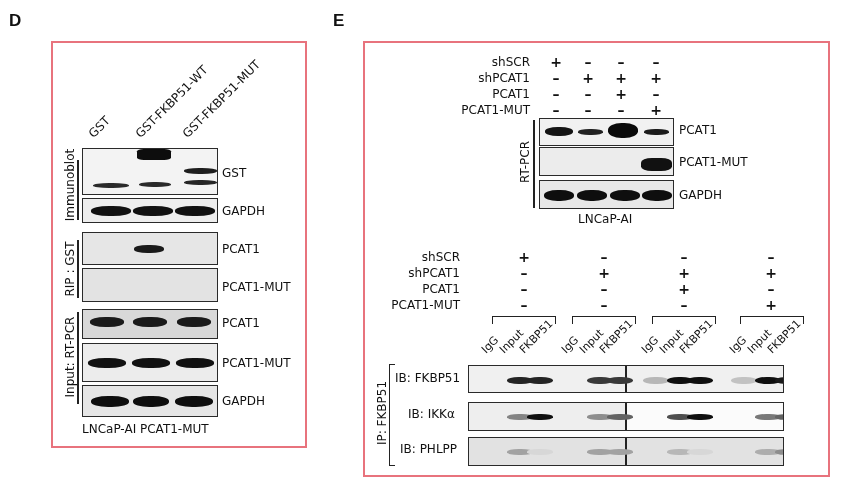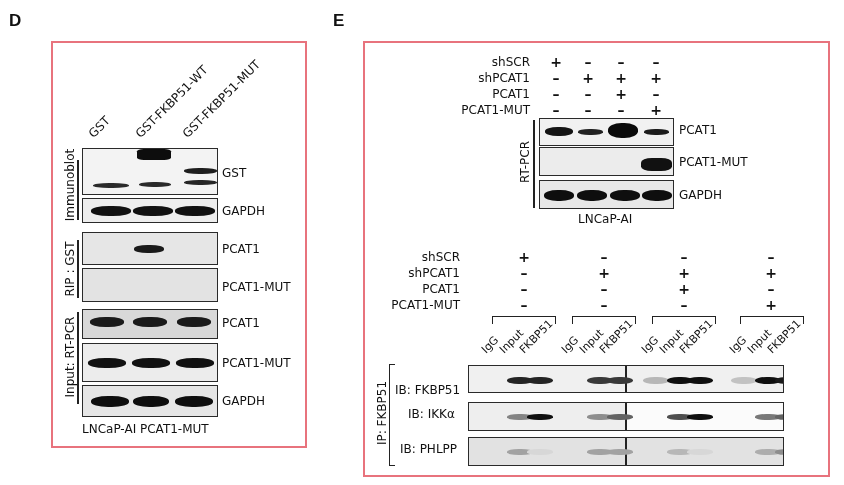--- a/index.html
+++ b/index.html
@@ -170,21 +170,21 @@
 <div class="rot" style="left:648px;top:344px;font-size:11px;">IgG</div>
 <div class="rot" style="left:666px;top:344px;font-size:11px;">Input</div>
 <div class="rot" style="left:686px;top:344px;font-size:11px;">FKBP51</div>
 <div class="rot" style="left:736px;top:344px;font-size:11px;">IgG</div>
 <div class="rot" style="left:754px;top:344px;font-size:11px;">Input</div>
 <div class="rot" style="left:774px;top:344px;font-size:11px;">FKBP51</div>
 
 <div class="ipbracket" style="left:389px;top:364px;height:102px;"></div>
 <div class="vlbl" style="left:337px;top:406px;width:90px;text-align:center;">IP: FKBP51</div>
 
-<div class="lbl" style="left:395px;top:383px;">IB: FKBP51</div>
+<div class="lbl" style="left:395px;top:371px;">IB: FKBP51</div>
 <div class="lbl" style="left:408px;top:407px;">IB: IKKα</div>
 <div class="lbl" style="left:400px;top:442px;">IB: PHLPP</div>
 
 <div class="blot" id="blot-fkbp51" style="left:468px;top:365px;width:316px;height:28px;background:#f0f0f0;">
     <div class="divider" style="left: 156px; top: 0px; height: 100%;"></div>
     <div class="band" style="background: rgb(36, 36, 36); left: 38px; width: 26px; height: 7px; top: 11px;"></div>
     <div class="band" style="background: rgb(36, 36, 36); left: 58px; width: 26px; height: 7px; top: 11px;"></div>
     <div class="band" style="background: rgb(57, 57, 57); left: 118px; width: 26px; height: 7px; top: 11px;"></div>
     <div class="band" style="background: rgb(57, 57, 57); left: 138px; width: 26px; height: 7px; top: 11px;"></div>
     <div class="band" style="background: rgb(183, 183, 183); left: 174px; width: 26px; height: 7px; top: 11px;"></div>

